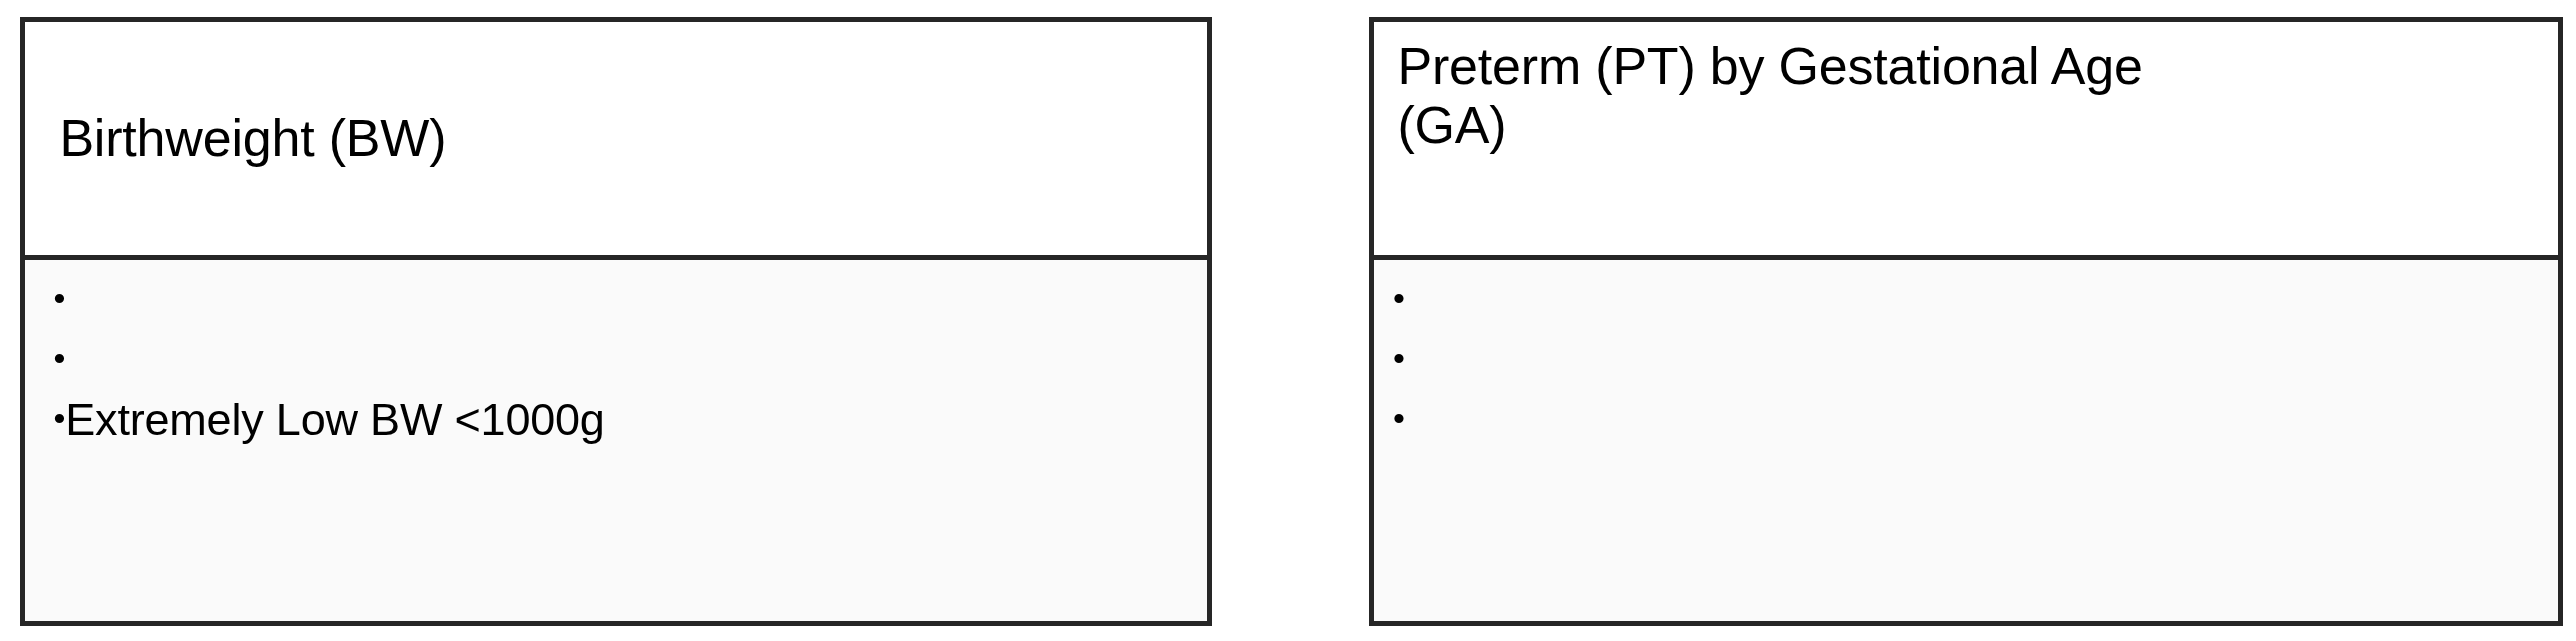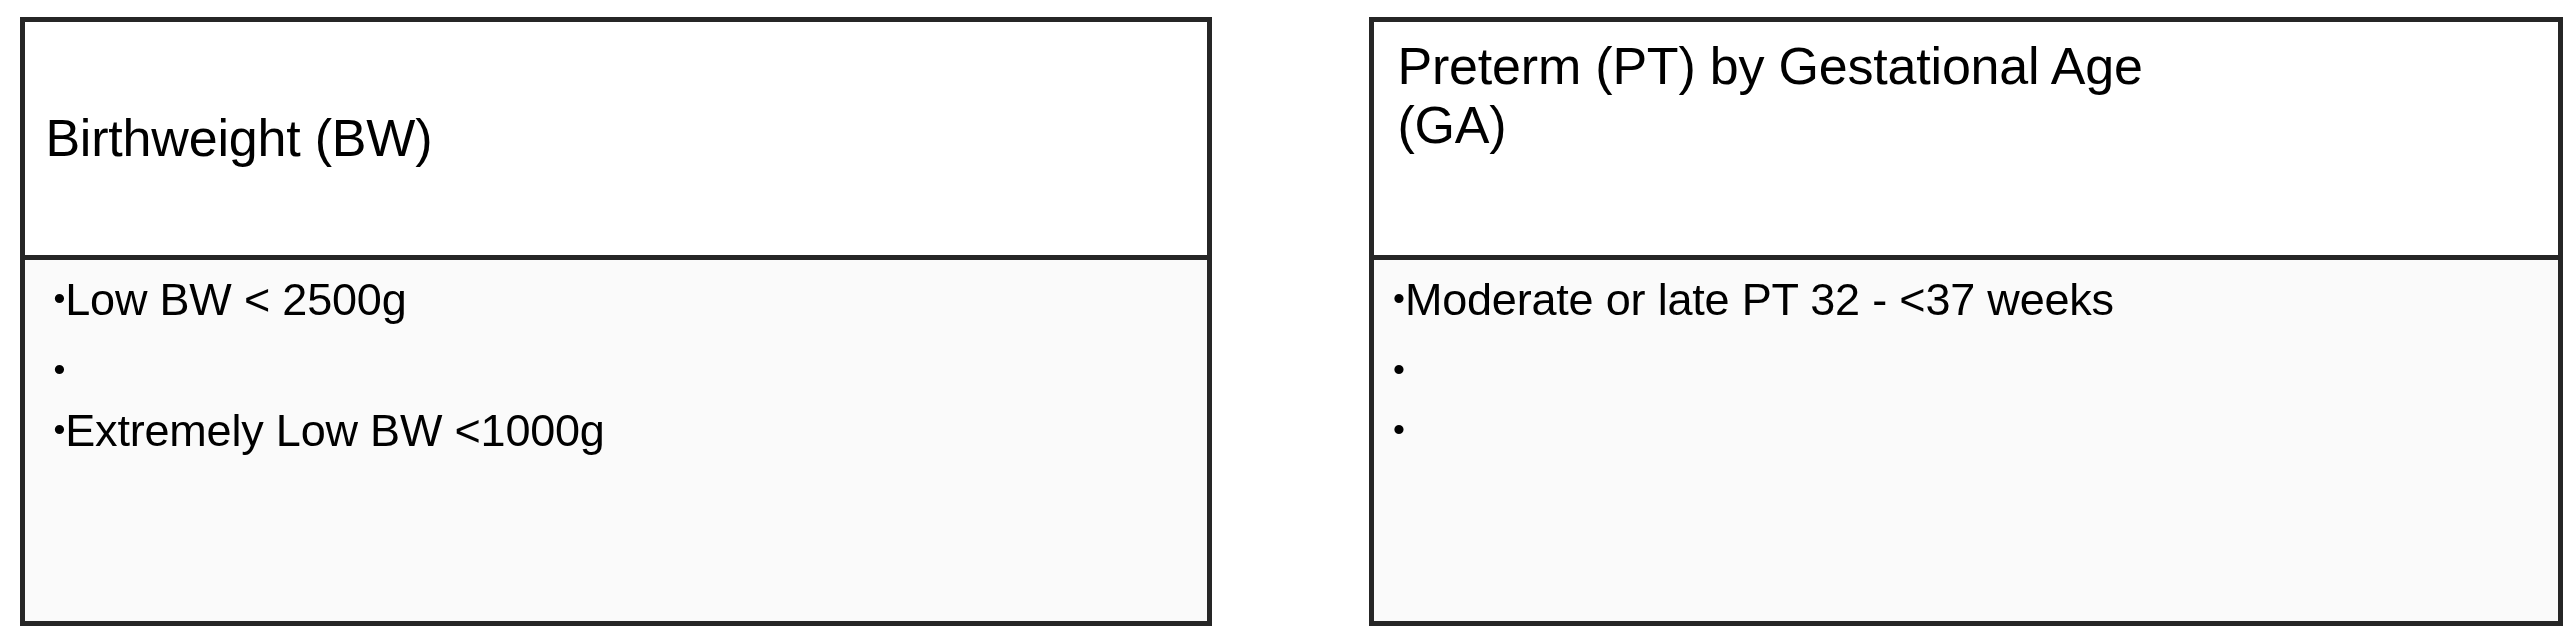--- a/index.html
+++ b/index.html
@@ -69,21 +69,21 @@
   .box-title {
     font-size: 52px;
     line-height: 1.13;
     color: #000000;
     font-weight: 400;
     letter-spacing: -0.2px;
     white-space: pre-line;
   }
 
   #box-birthweight .box-title {
-    padding-left: 20px;
+    padding-left: 34px;
   }
 
   #box-preterm .box-title {
     padding-left: 23.5px;
     padding-right: 15.7px;
   }
 
   .box-body {
     box-sizing: border-box;
     flex: 1 1 auto;
@@ -136,21 +136,20 @@
 <div class="canvas">
 
   <div class="info-box" id="box-birthweight">
     <div class="box-header">
       <div class="box-title">Birthweight (BW)</div>
     </div>
     <div class="box-body">
       <ul class="bullet-list">
         <li class="bullet-item">
           <span class="bullet-glyph">•</span>
-          <span class="bullet-text">Low BW &lt; 2500g</span>
         </li>
         <li class="bullet-item">
           <span class="bullet-glyph">•</span>
         </li>
         <li class="bullet-item">
           <span class="bullet-glyph">•</span>
           <span class="bullet-text">Extremely Low BW &lt;1000g</span>
         </li>
       </ul>
     </div>
@@ -158,21 +157,20 @@
 
   <div class="info-box" id="box-preterm">
     <div class="box-header">
       <div class="box-title">Preterm (PT) by Gestational Age
 (GA)</div>
     </div>
     <div class="box-body">
       <ul class="bullet-list">
         <li class="bullet-item">
           <span class="bullet-glyph">•</span>
-          <span class="bullet-text">Moderate or late PT 32 - &lt;37 weeks</span>
         </li>
         <li class="bullet-item">
           <span class="bullet-glyph">•</span>
         </li>
         <li class="bullet-item">
           <span class="bullet-glyph">•</span>
         </li>
       </ul>
     </div>
   </div>

